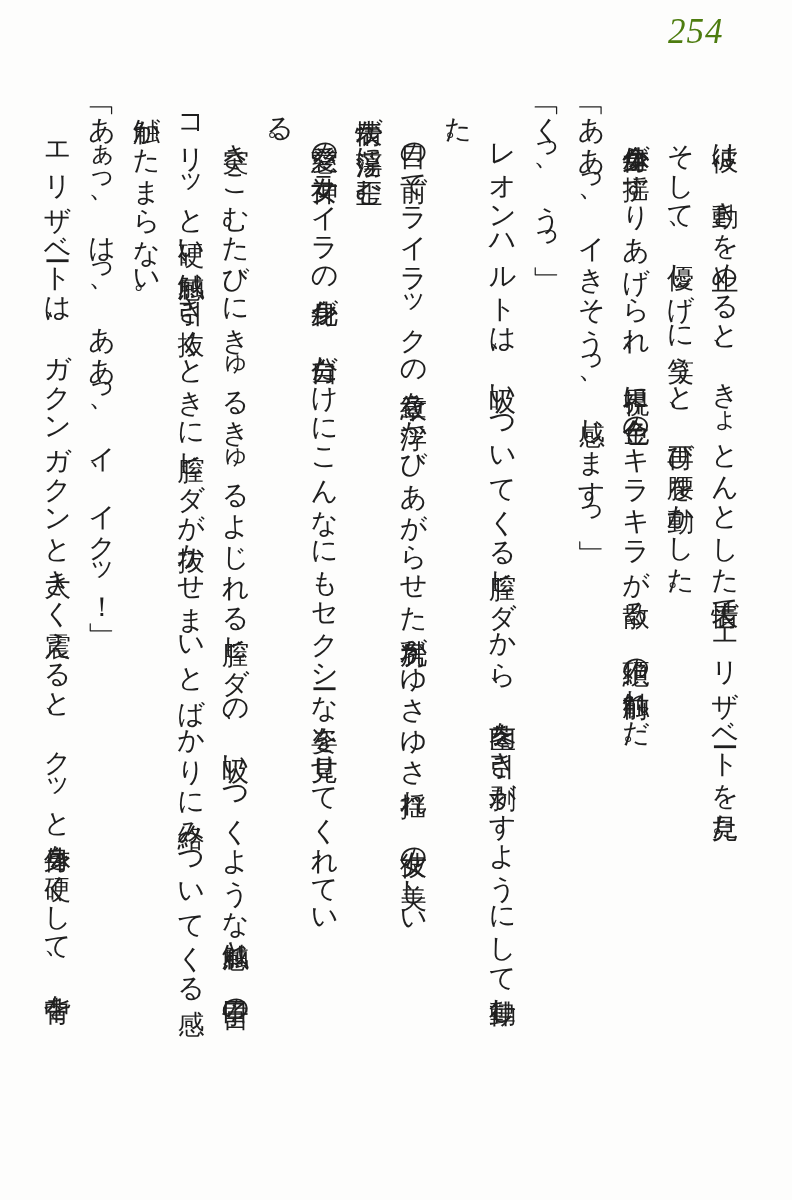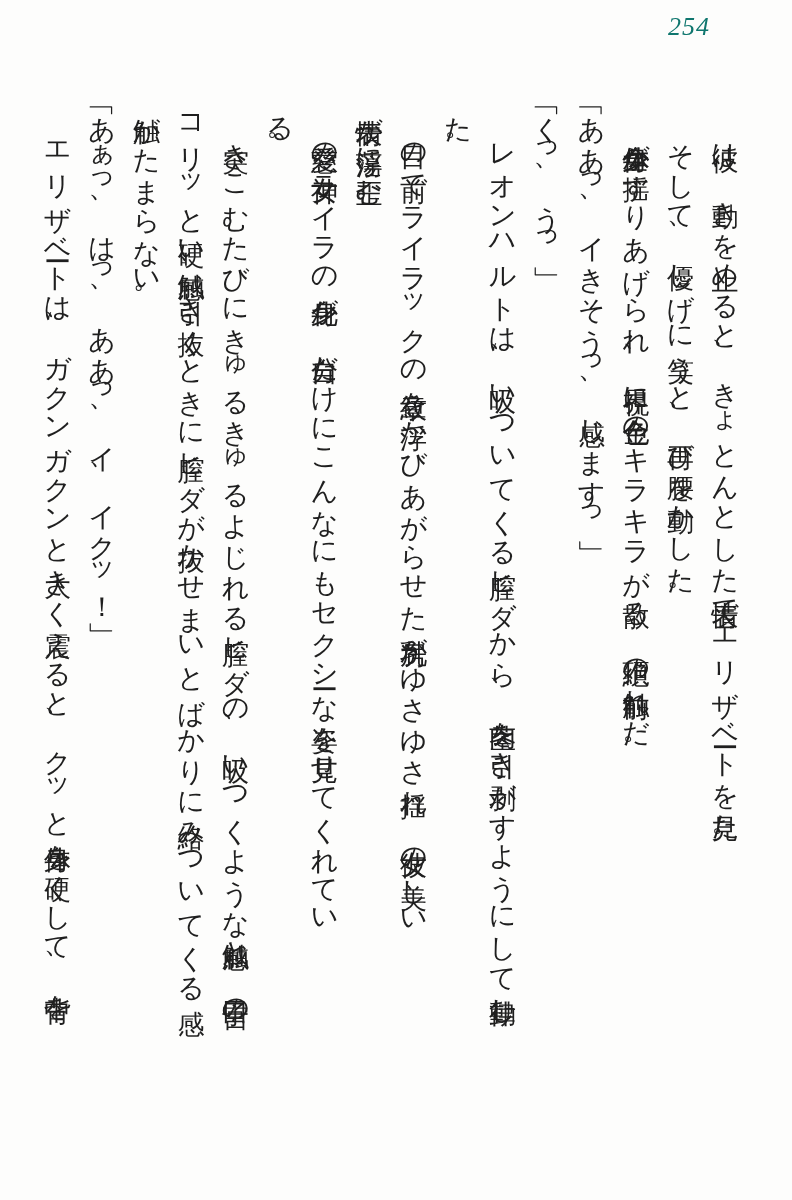--- a/index.html
+++ b/index.html
@@ -12,24 +12,24 @@
     background: #fdfdfc;
     position: relative;
     overflow: hidden;
     font-family: "Liberation Serif", "DejaVu Serif", serif;
     color: #1f1f1f;
   }
   .page-number {
     position: absolute;
     top: 12px;
     left: 668px;
-    font-size: 26px;
+    font-size: 35px;
     font-style: italic;
     letter-spacing: 1px;
-    color: #0f766e;
+    color: #4d7c0f;
   }
   .text-block {
     position: absolute;
     top: 98px;
     right: 45px;
     height: 1050px;
     writing-mode: vertical-rl;
     text-orientation: mixed;
     font-size: 27px;
     line-height: 44.5px;

